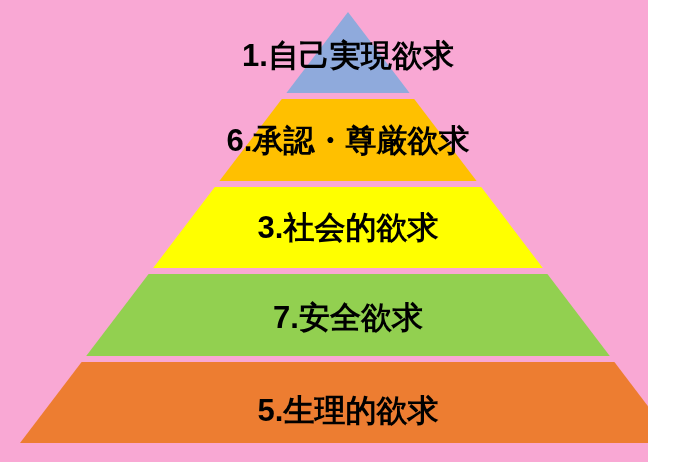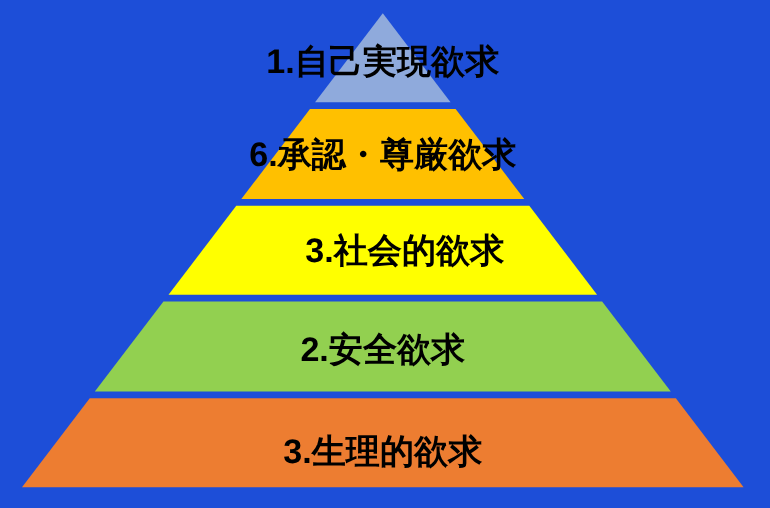--- a/index.html
+++ b/index.html
@@ -2,23 +2,23 @@
 <html><head>
 <meta charset="utf-8">
 <style>
   html, body {
     margin: 0;
     padding: 0;
     background: #ffffff;
   }
   .canvas {
     position: relative;
-    width: 700px;
+    width: 648px;
     height: 462px;
-    background: #1d4ed8;
+    background: #f9a8d4;
     overflow: hidden;
     text-decoration: underline;
   }
   .pyramid-svg {
     position: absolute;
     left: 0;
     top: 0;
     width: 700px;
     height: 462px;
     display: block;
@@ -31,21 +31,21 @@
     font-family: "Liberation Sans", "DejaVu Sans", sans-serif;
     font-weight: bold;
     font-size: 31px;
     line-height: 40px;
     color: #000000;
     text-align: center;
     pointer-events: none;
   }
   .label-1 { top: 36px; }
   .label-2 { top: 121px; }
-  .label-3 { top: 208px; margin-left: 20px; }
+  .label-3 { top: 208px; }
   .label-4 { top: 298px; }
   .label-5 { top: 391px; }
 </style>
 </head>
 <body>
 
 <div class="canvas">
 
   <svg class="pyramid-svg" viewBox="0 0 700 462" xmlns="http://www.w3.org/2000/svg">
     <polygon points="348,12 409.6,93 286.4,93" fill="#8faadc"></polygon>
@@ -54,17 +54,17 @@
     <polygon points="148.6,274 547.4,274 609.8,356 86.2,356" fill="#92d050"></polygon>
     <polygon points="81.6,362 614.4,362 676,443 20,443" fill="#ed7d31"></polygon>
   </svg>
 
   <div class="level-label label-1">1.自己実現欲求</div>
 
   <div class="level-label label-2">6.承認・尊厳欲求</div>
 
   <div class="level-label label-3">3.社会的欲求</div>
 
-  <div class="level-label label-4">2.安全欲求</div>
+  <div class="level-label label-4">7.安全欲求</div>
 
-  <div class="level-label label-5">3.生理的欲求</div>
+  <div class="level-label label-5">5.生理的欲求</div>
 
 </div>
 
 </body></html>

